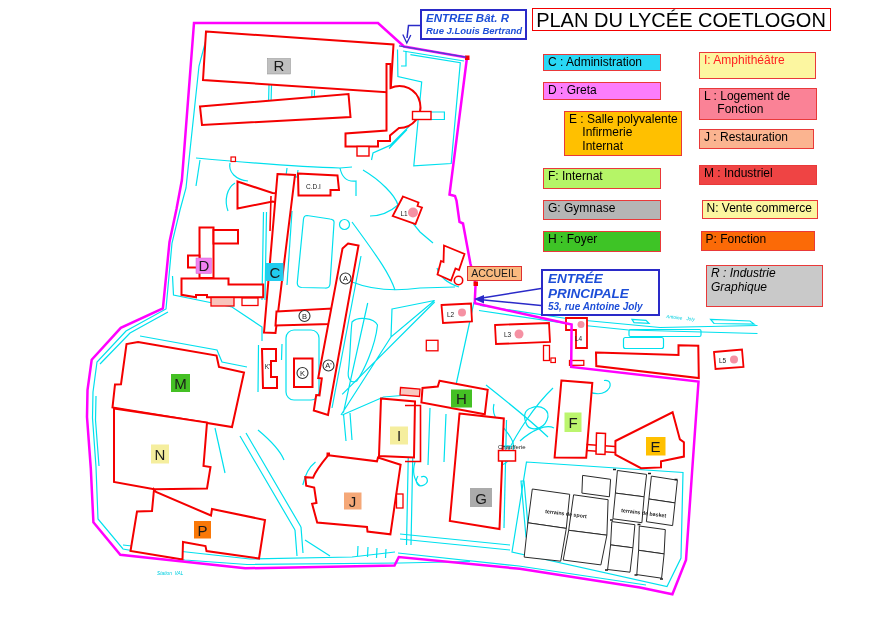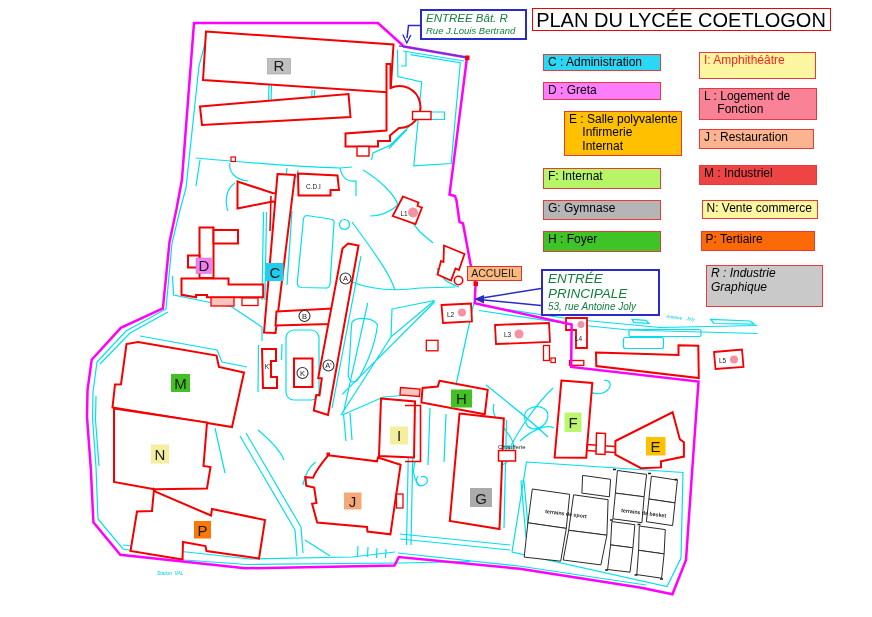--- a/index.html
+++ b/index.html
@@ -1,19 +1,19 @@
 <!DOCTYPE html>
 <html><head>
 <meta charset="utf-8">
 <style>
   html,body{margin:0;padding:0;background:#ffffff;width:872px;height:617px;overflow:hidden;}
   body{font-family:"Liberation Sans", sans-serif;position:relative;}
   .box{position:absolute;box-sizing:border-box;}
   .leg{position:absolute;box-sizing:border-box;border:1.6px solid #e93939;font-size:12px;color:#000;padding:1px 0 0 4px;line-height:13.5px;}
-  .blue{position:absolute;box-sizing:border-box;border:2px solid #2a2ac8;color:#15803d;font-style:italic;font-weight:normal;background:#fff;}
+  .blue{position:absolute;box-sizing:border-box;border:2px solid #2a2ac8;color:#1d4ed8;font-style:italic;font-weight:bold;background:#fff;}
 </style>
 </head>
 <body>
 
 <svg id="map" width="872" height="617" viewBox="0 0 872 617" style="position:absolute;left:0;top:0">
 <g fill="none" stroke="#00e0ee" stroke-width="1.2">
 
 <path d="M207,36 L199,66 L186,188 L180,210 L172,243 L166,309 L126,331 L97,362 L93,392 L92.5,418 L96,467 L98,519 L123,549 L185,560 L247,564.5 L400,563 L470,561.5"></path>
 
 <path d="M207,36 L380,47 L371,52"></path>
@@ -367,14 +367,14 @@
 <div class="leg" style="left:564px;top:110.5px;width:118px;height:45px;background:#ffc000;">E : Salle polyvalente<br>&nbsp;&nbsp;&nbsp;&nbsp;Infirmerie<br>&nbsp;&nbsp;&nbsp;&nbsp;Internat</div>
 <div class="leg" style="left:543px;top:167.5px;width:118px;height:21px;background:#b5f567;">F: Internat</div>
 <div class="leg" style="left:543px;top:200px;width:118px;height:20px;background:#b5b5b5;">G: Gymnase</div>
 <div class="leg" style="left:543px;top:230.5px;width:118px;height:21px;background:#3ec426;">H : Foyer</div>
 
 <div class="leg" style="left:699px;top:51.5px;width:117px;height:27px;background:#fcf6a0;color:#ff2020;">I: Amphithéâtre</div>
 <div class="leg" style="left:699px;top:87.5px;width:118px;height:32px;background:#fa8296;">L : Logement de<br>&nbsp;&nbsp;&nbsp;&nbsp;Fonction</div>
 <div class="leg" style="left:699px;top:129px;width:115px;height:20px;background:#fbb490;">J : Restauration</div>
 <div class="leg" style="left:699px;top:164.5px;width:118px;height:20px;background:#ef4444;">M : Industriel</div>
 <div class="leg" style="left:701.5px;top:199.5px;width:116px;height:19.5px;background:#fcf6a0;">N: Vente commerce</div>
-<div class="leg" style="left:700.5px;top:230.5px;width:114px;height:20px;background:#fb6a07;">P: Tertiaire</div>
+<div class="leg" style="left:700.5px;top:230.5px;width:114px;height:20px;background:#fb6a07;">P: Fonction</div>
 <div class="leg" style="left:706px;top:265px;width:117px;height:42px;background:#c9c9c9;font-style:italic;">R : Industrie<br>Graphique</div>
 
 </body></html>

